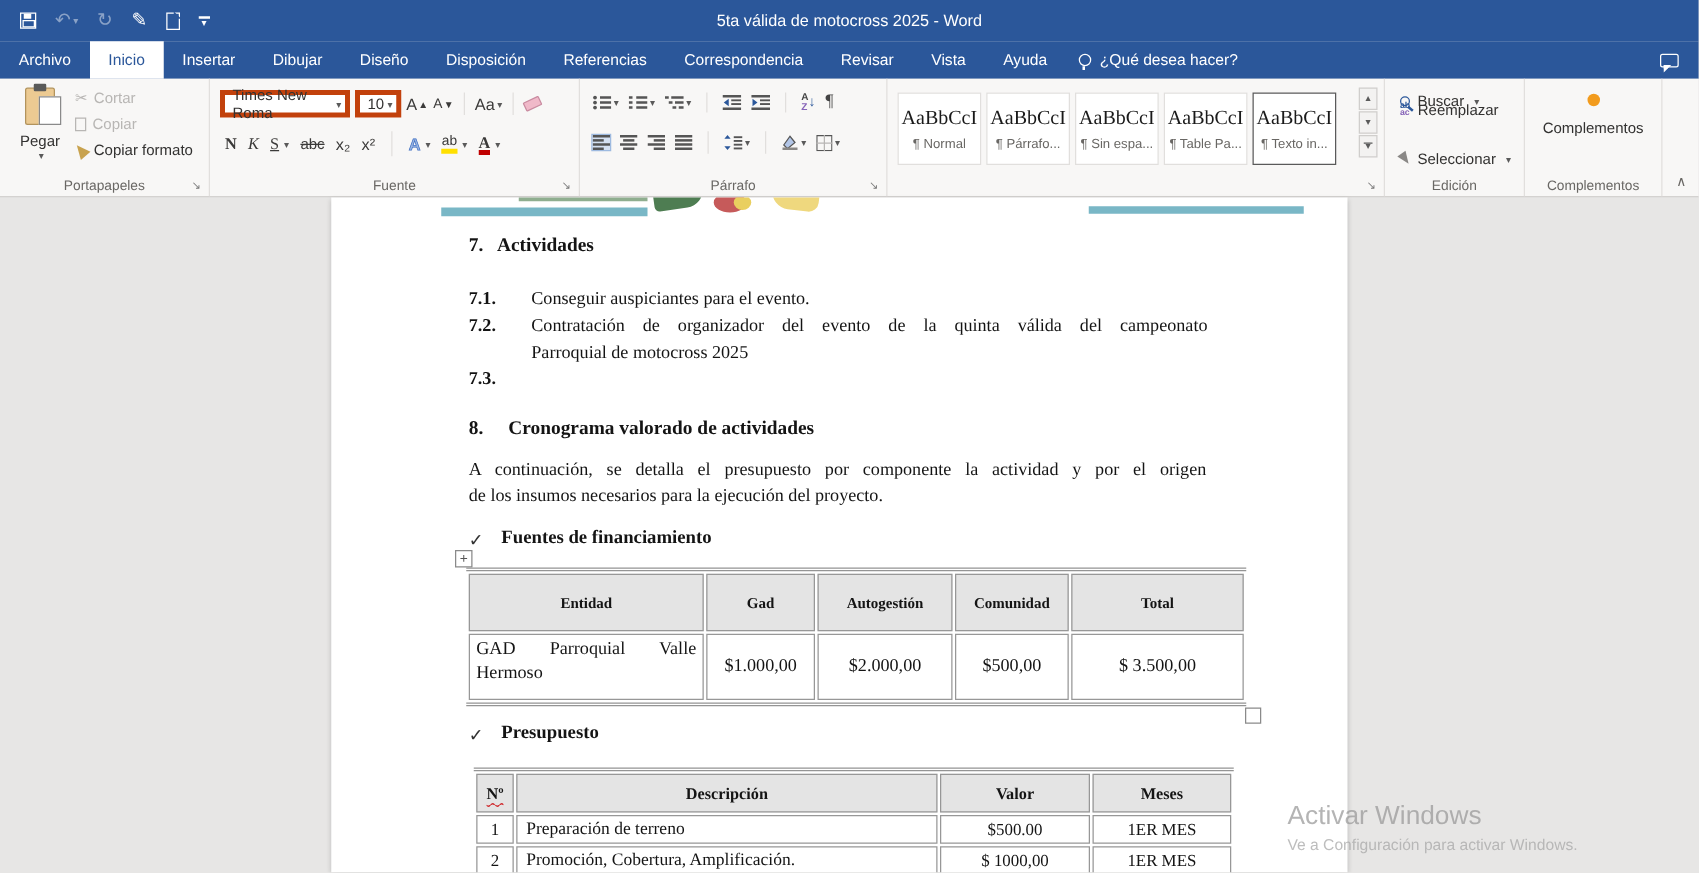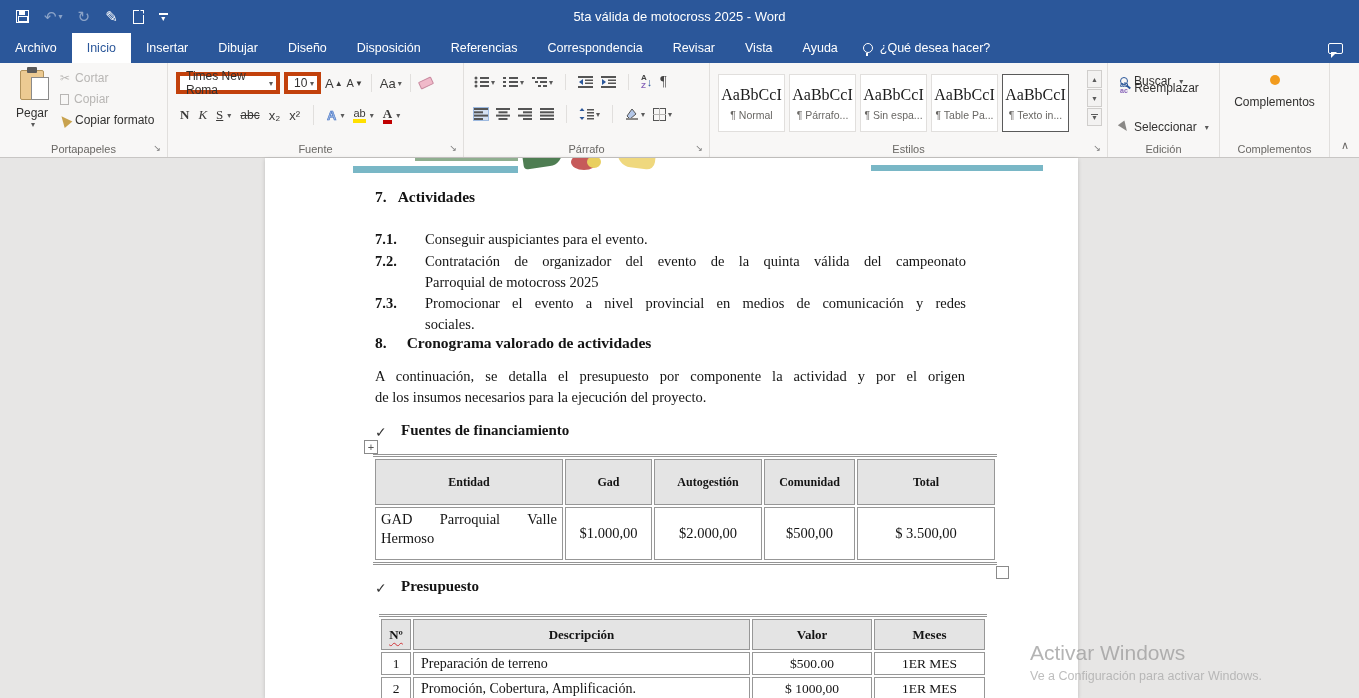--- a/index.html
+++ b/index.html
@@ -491,21 +491,20 @@
         <div class="stylebox sel">
           <span class="st-prev">AaBbCcI</span>
           <span class="st-name">¶ Texto in...</span>
         </div>
       </div>
       <div class="st-scroll">
         <span class="st-sb">▲</span>
         <span class="st-sb">▼</span>
         <span class="st-sb"><span style="width:7px;border-top:1px solid #5a5a5a;"></span>▼</span>
       </div>
-      <div class="glabel">Estilos</div>
       <div class="launcher">↘</div>
     </div>
 
     <div class="rgroup g-edit">
       <div class="erow" style="top:11px;">
         <span class="i-search"></span>
         <span>Buscar</span>
           <span class="caret">▾</span>
       </div>
       <div class="erow" style="top:18px;justify-content:center;">
@@ -556,24 +555,20 @@
         <div>Conseguir auspiciantes para el evento.</div>
       </div>
 
       <div class="lnum" style="top:93px;">7.2.</div>
       <div class="ltxt" style="top:93px;">
         <div class="jl">Contratación de organizador del evento de la quinta válida del campeonato</div>
         <div>Parroquial de motocross 2025</div>
       </div>
 
       <div class="lnum" style="top:135px;">7.3.</div>
-      <div class="ltxt" style="top:135px;">
-        <div class="jl">Promocionar el evento a nivel provincial en medios de comunicación y redes</div>
-        <div>sociales.</div>
-      </div>
 
       <div class="dhead" style="left:110px; top:176px;">
         <span>8.</span>
           <span style="width:20px;"></span>
           <span>Cronograma valorado de actividades</span>
       </div>
 
       <div class="dline" style="left:110px; top:229px; width:590px;">de los insumos necesarios para la ejecución del proyecto.</div>
       <div class="dline jl" style="left:110px; top:208px; width:590px;">A continuación, se detalla el presupuesto por componente la actividad y por el origen</div>
 

